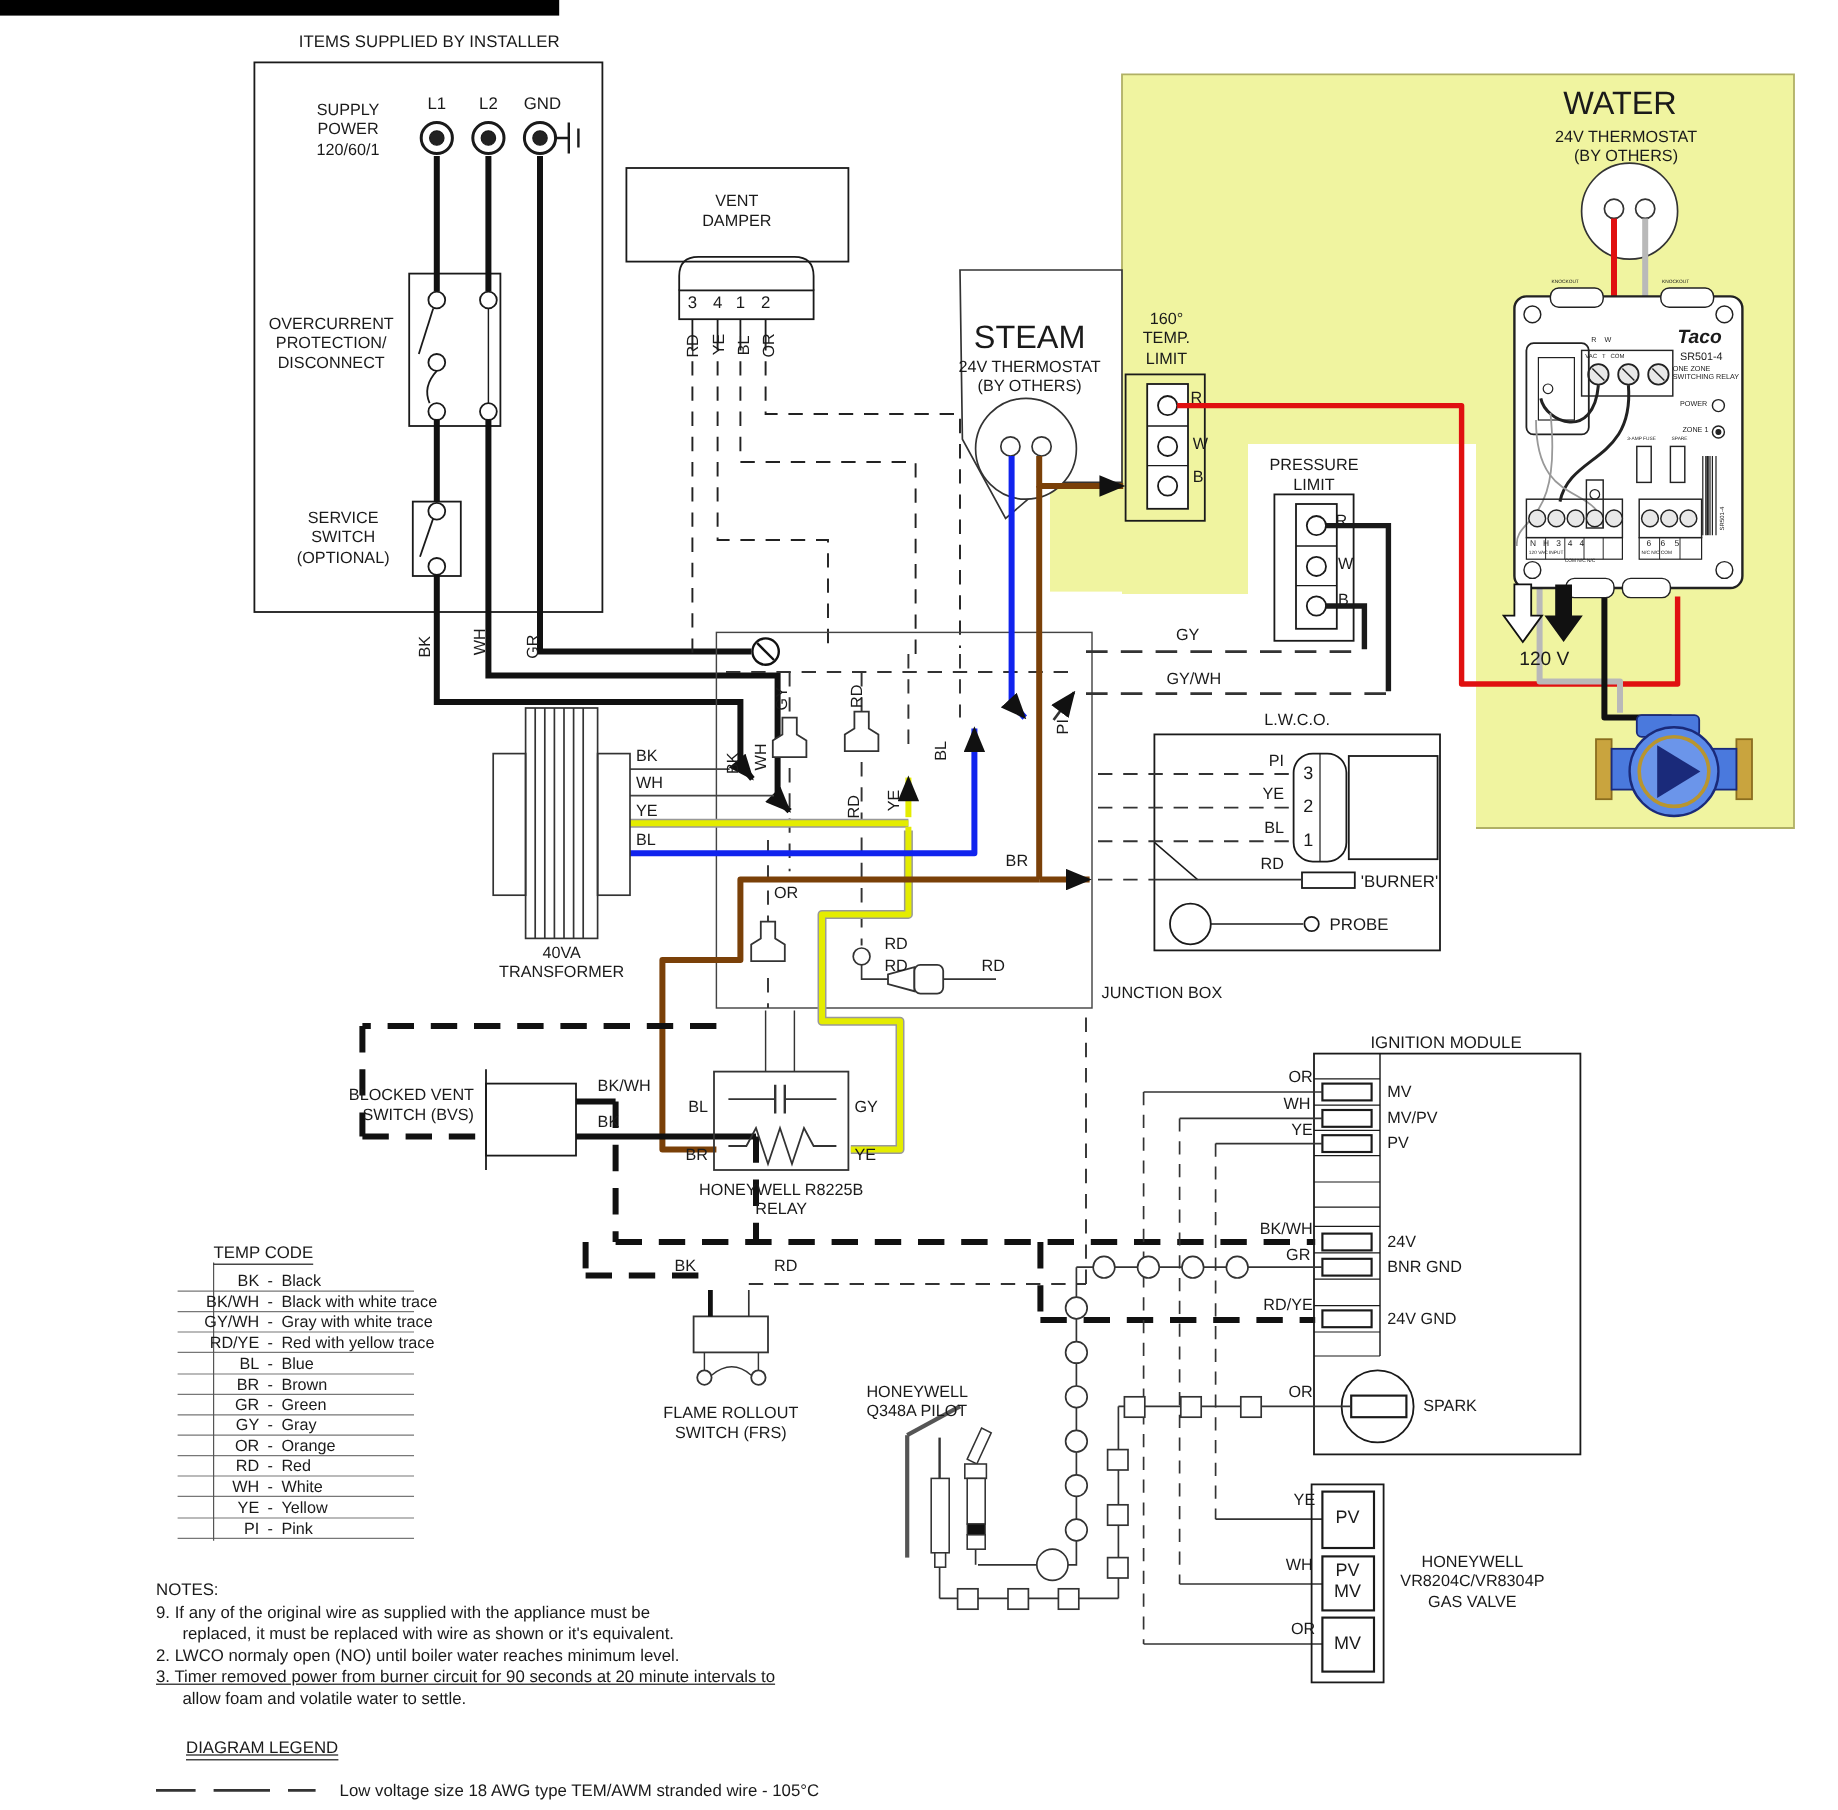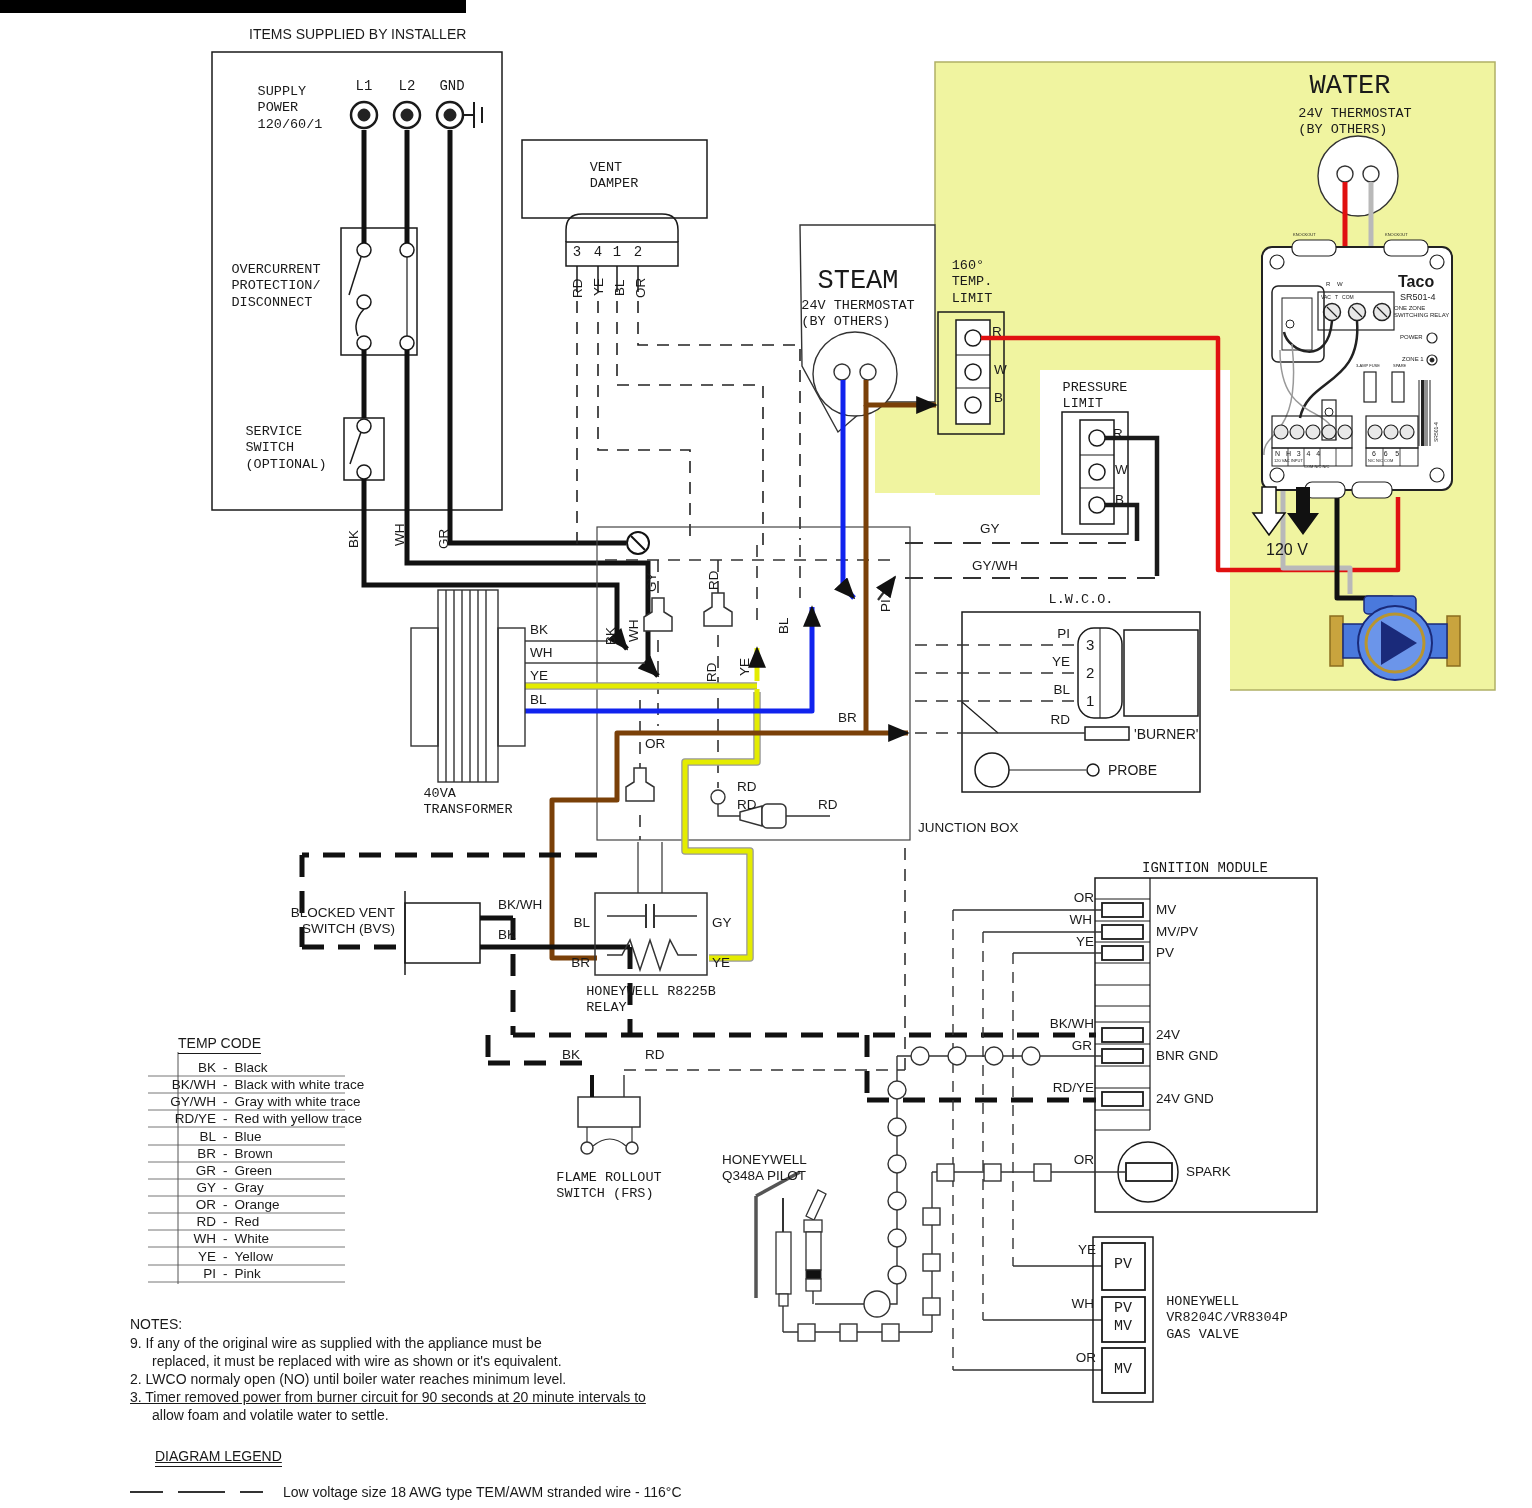--- a/index.html
+++ b/index.html
@@ -1,35 +1,35 @@
 <!DOCTYPE html>
 <html><head>
 <meta charset="utf-8">
 <style>
   html,body{margin:0;padding:0;background:#fff;}
   #canvas{position:relative;width:1532px;height:1508px;background:#fff;overflow:hidden;
           font-family:"Liberation Sans",sans-serif;color:#1a1a1a;}
   .yl{position:absolute;}
   svg.wires{position:absolute;left:0;top:0;}
   .lbl{position:absolute;white-space:pre;font-size:13.5px;line-height:1.22;}
-  .c{transform:translateX(-50%);text-align:left;font-family:Liberation Mono, monospace;}
+  .c{transform:translateX(-50%);text-align:center;}
   .r{transform:translateX(-100%);text-align:right;}
   .v{transform:rotate(-90deg);transform-origin:left top;}
   .f27{font-size:27px;}
   .f16{font-size:16px;}
   .f15{font-size:15px;}
   .f14{font-size:14px;}
   .f9{font-size:9px;}
   .f7{font-size:7px;}
   .f6{font-size:6px;line-height:1.1;}
   .f5{font-size:5px;line-height:1.1;}
   .f4{font-size:4px;line-height:1.1;}
   .u{border-bottom:1.5px solid #1a1a1a;padding-bottom:1px;}
   .b{font-weight:bold;}
-  .i{}
+  .i{font-style:italic;}
   .wcrow{position:absolute;left:98px;display:flex;width:320px;font-size:13.5px;}
   .wcc{width:118px;text-align:right;}
   .wcs{padding:0 7px;}
   .topbar{position:absolute;left:0;top:0;width:466px;height:13px;background:#000;}
 </style>
 </head>
 <body>
 
 <div id="canvas">
 
@@ -618,15 +618,15 @@
 GAS VALVE</div>
 
   <div class="lbl f14" style="left:130px;top:1316px;">NOTES:</div>
   <div class="lbl f14" style="left:130px;top:1335px;">9. If any of the original wire as supplied with the appliance must be</div>
   <div class="lbl f14" style="left:152px;top:1353px;">replaced, it must be replaced with wire as shown or it's equivalent.</div>
   <div class="lbl f14" style="left:130px;top:1371px;text-align:right;">2. LWCO normaly open (NO) until boiler water reaches minimum level.</div>
   <div class="lbl f14" style="left:130px;top:1389px;text-decoration:underline;">3. Timer removed power from burner circuit for 90 seconds at 20 minute intervals to</div>
   <div class="lbl f14" style="left:152px;top:1407px;">allow foam and volatile water to settle.</div>
 
   <div class="lbl f14 u" style="left:155px;top:1448px;text-decoration:underline;">DIAGRAM LEGEND</div>
-  <div class="lbl f14" style="left:283px;top:1484px;">Low voltage size 18 AWG type TEM/AWM stranded wire - 116°C</div>
+  <div class="lbl f14" style="left:283px;top:1484px;">Low voltage size 18 AWG type TEM/AWM stranded wire - 105°C</div>
 
 </div>
 
 </body></html>

